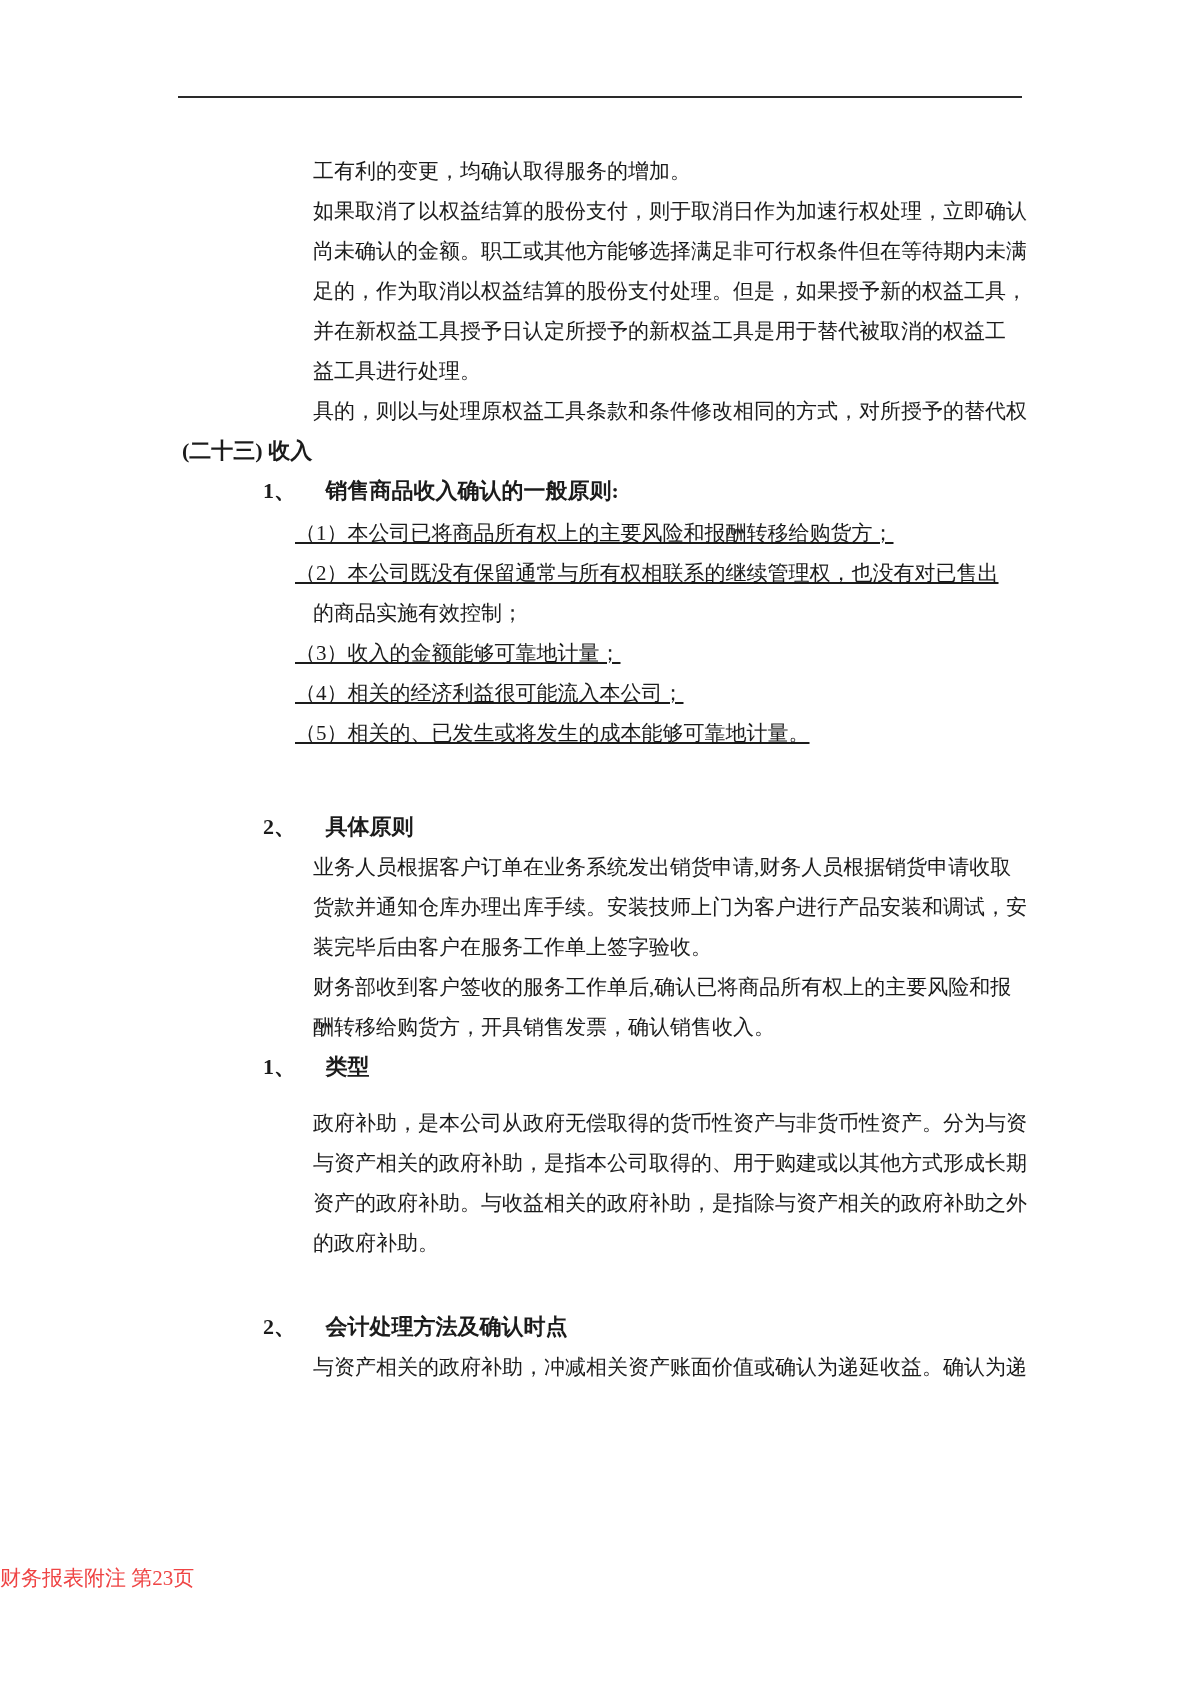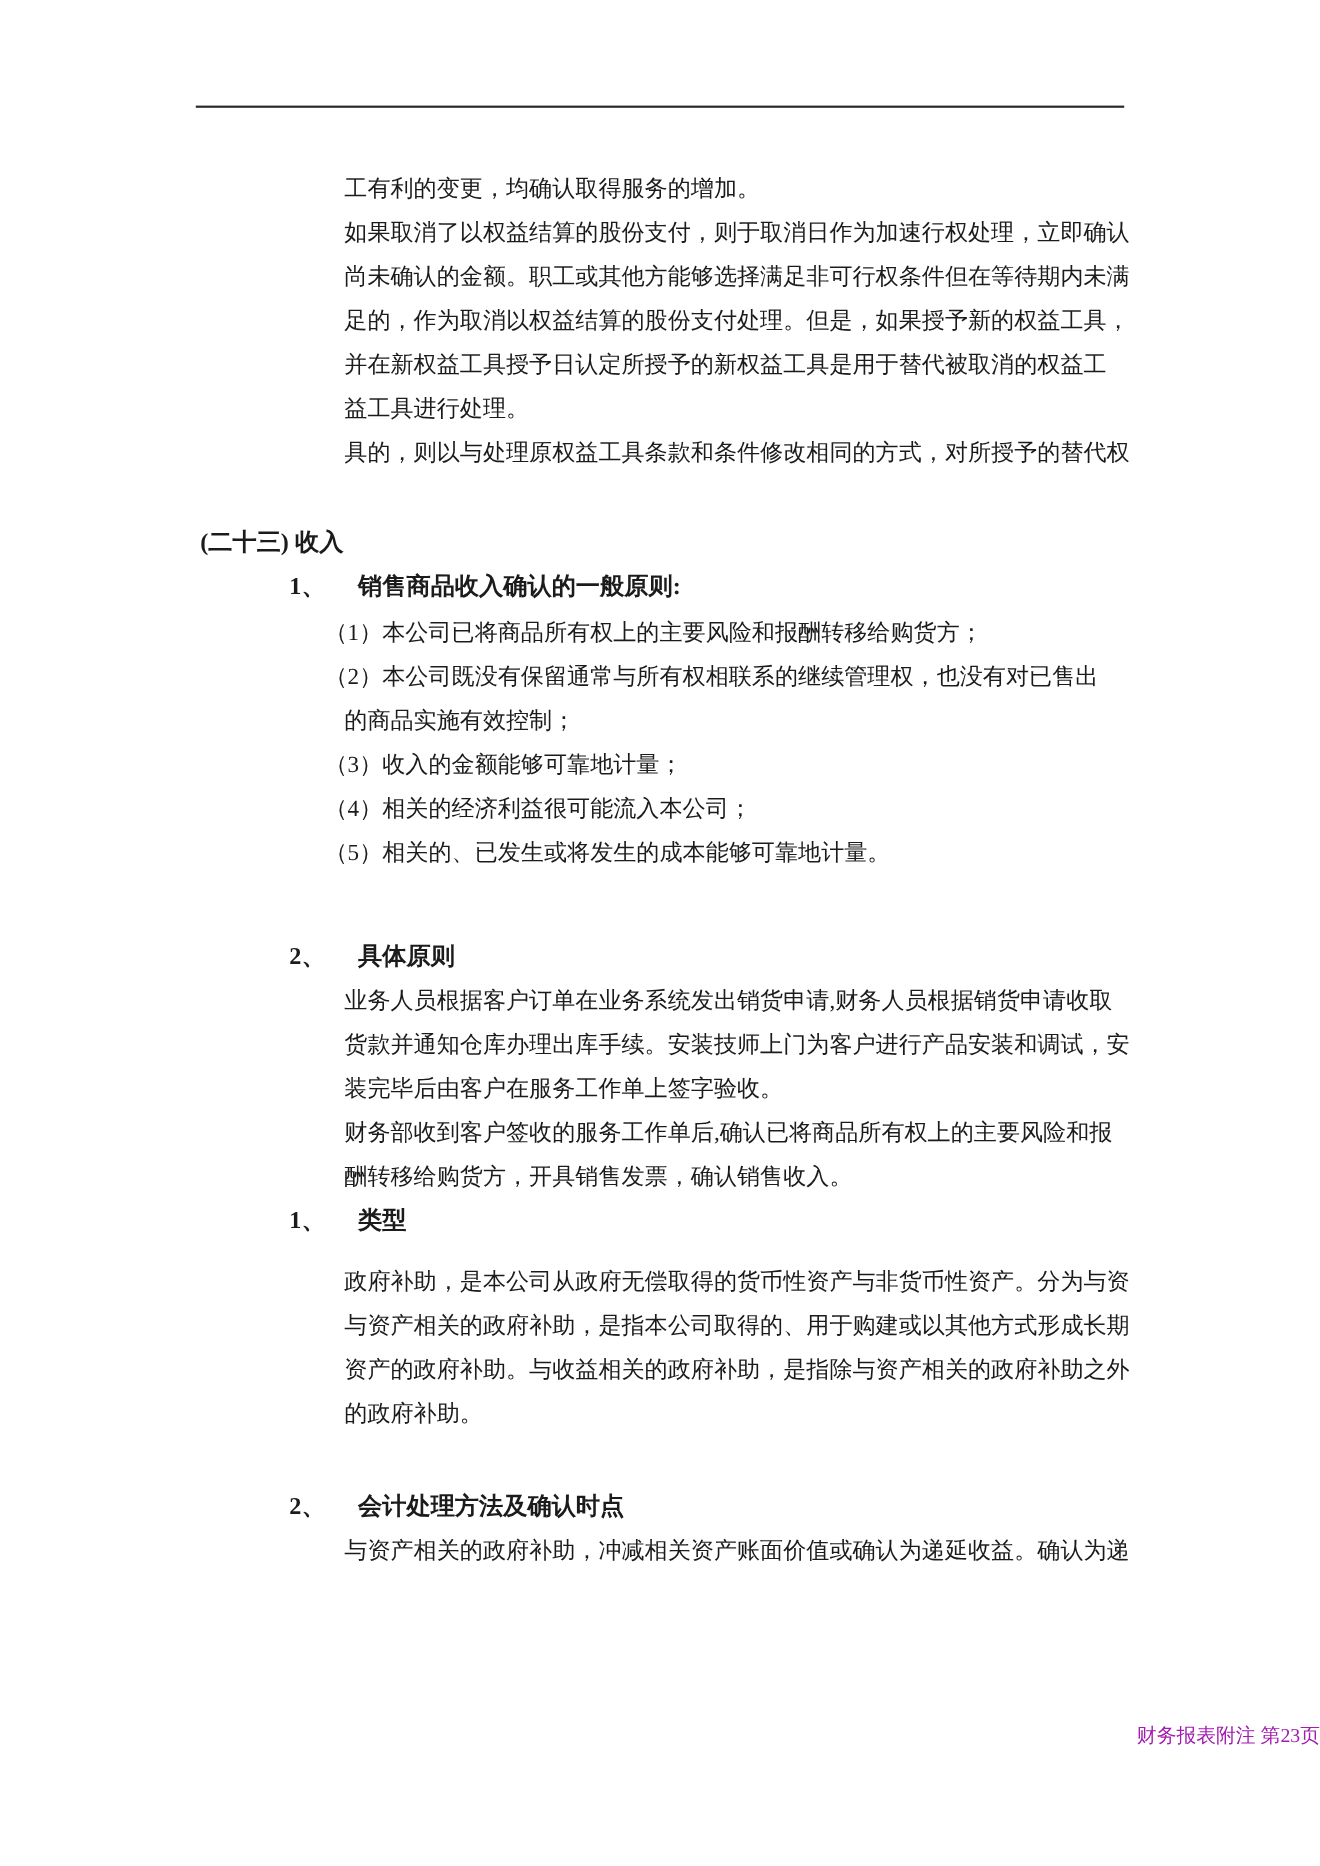--- a/index.html
+++ b/index.html
@@ -35,30 +35,31 @@
     width: 719px;
     font-size: 21px;
   }
   .line {
     height: 40px;
     line-height: 40px;
     white-space: nowrap;
   }
   .line.paren {
     margin-left: -18px;
+    text-decoration: underline;
   }
   .section-h {
     margin-left: 182px;
     font-size: 22px;
     font-weight: bold;
     line-height: 40px;
     height: 40px;
     white-space: nowrap;
   }
-  .section-h.gap-top { margin-top: 42px; }
+  .section-h.gap-top { }
   .subhead {
     margin-left: 263px;
     font-size: 22px;
     font-weight: bold;
     line-height: 40px;
     height: 40px;
     white-space: nowrap;
   }
   .subhead .num {
     display: inline-block;
@@ -66,24 +67,24 @@
   }
   .mt-2  { margin-top: 2px; }
   .mt-4  { margin-top: 16px; }
   .mt-41 { margin-top: 54px; }
   .mt-44 { margin-top: 44px; }
   .footer {
     position: absolute;
     top: 1558px;
     left: 0;
     width: 100%;
-    text-align: right;
-    font-size: 18px;
+    text-align: left;
+    font-size: 21px;
     line-height: 40px;
-    color: #a21caf;
+    color: #ef4444;
   }
 </style>
 </head>
 <body>
 
 <div class="page">
 
   <div class="header-rule"></div>
 
   <div class="content">

